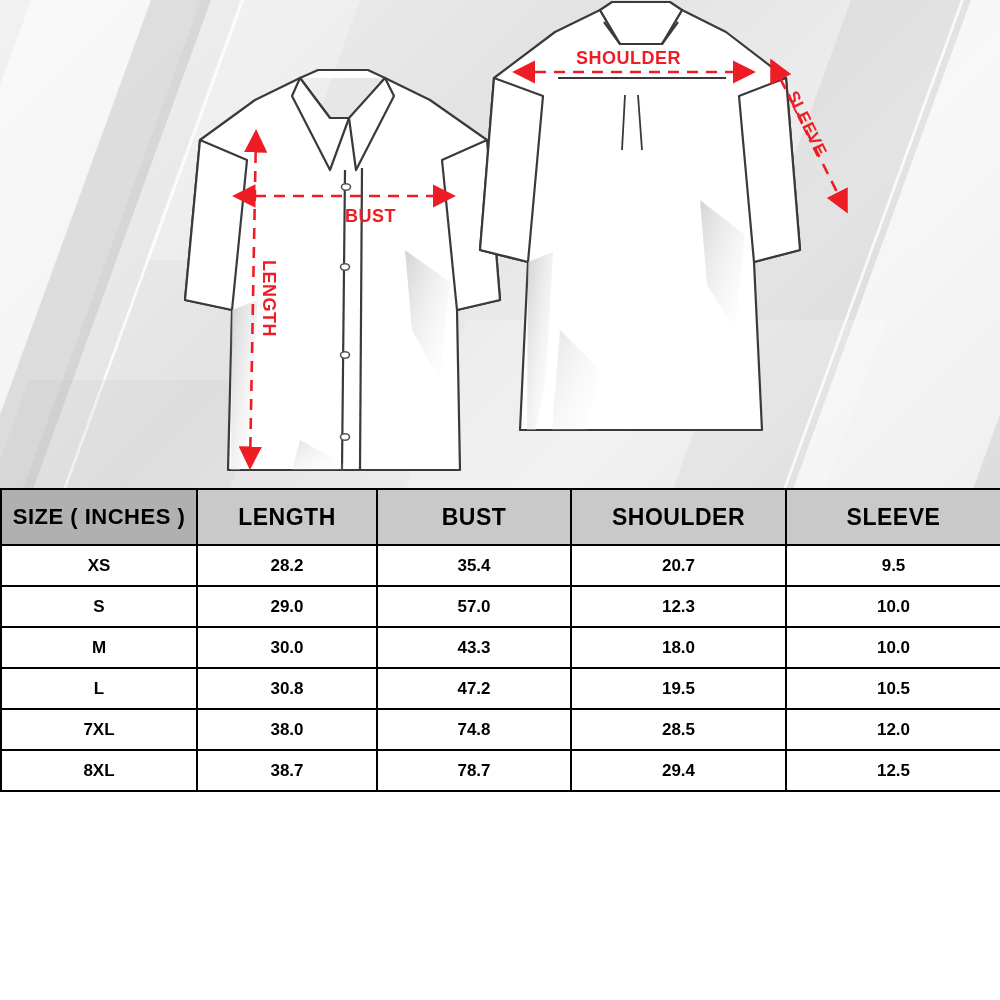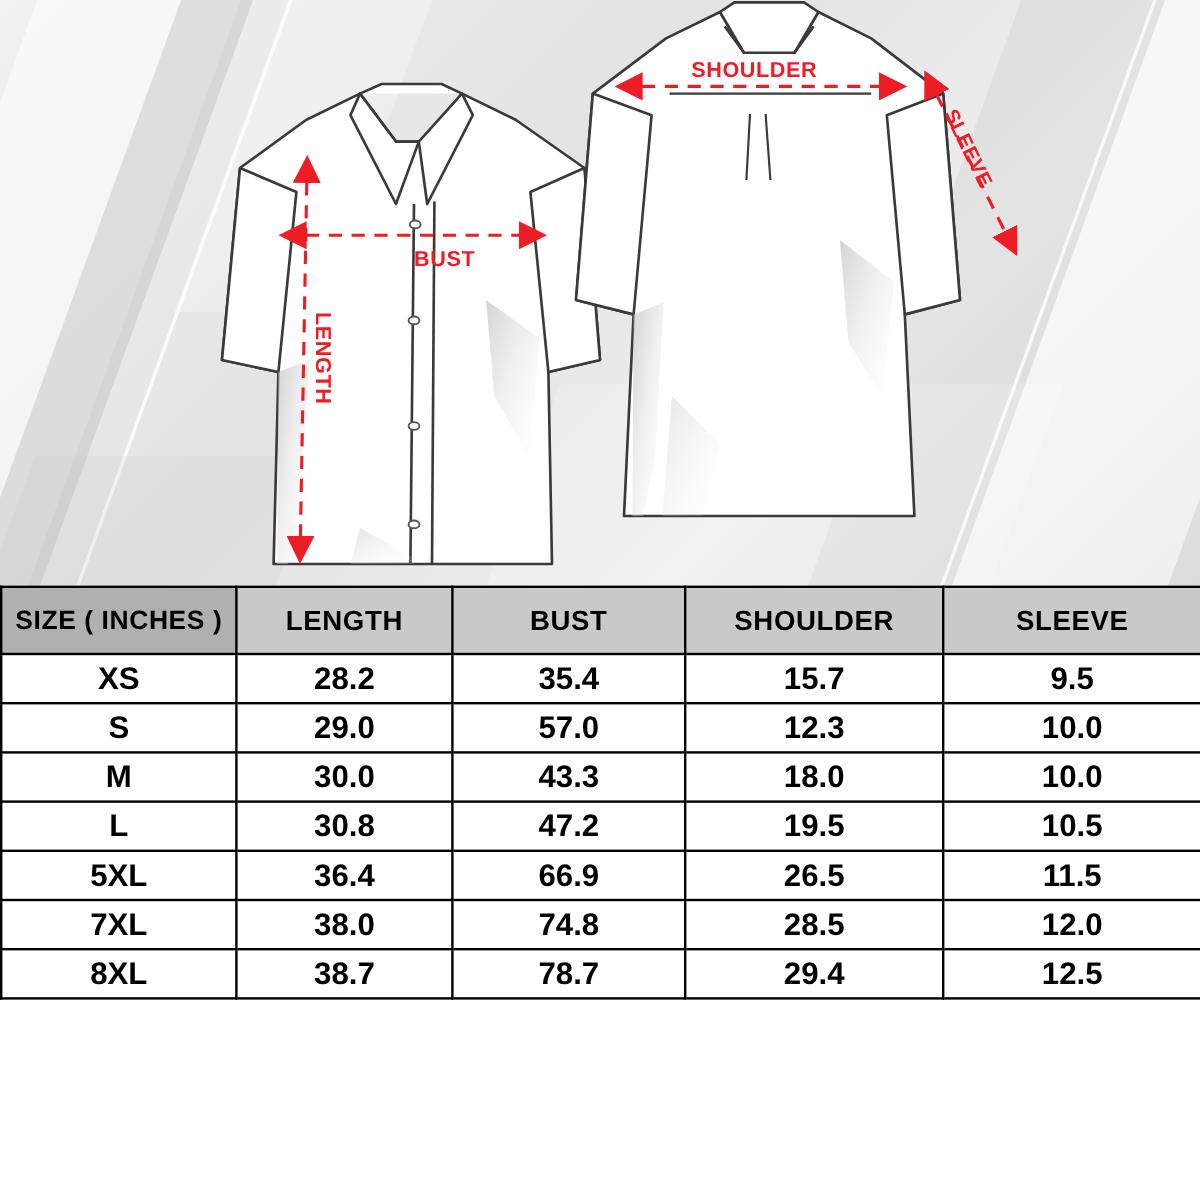--- a/index.html
+++ b/index.html
@@ -77,21 +77,21 @@
     font-size: 23px;
     background: #c9c9c9;
     letter-spacing: 0.5px;
   }
   #size-table thead th.first {
     background: #b0b0b0;
     font-size: 22px;
   }
   #size-table tbody td {
     height: 37px;
-    font-size: 26px;
+    font-size: 17px;
     background: #ffffff;
     margin-top: 32px;
   }
   #size-table tbody td.first {
     background: #ffffff;
   }
   #size-table col.c0 { width: 196px; }
   #size-table col.c1 { width: 180px; }
   #size-table col.c2 { width: 194px; }
   #size-table col.c3 { width: 215px; }
@@ -221,21 +221,21 @@
         <th>BUST</th>
         <th>SHOULDER</th>
         <th>SLEEVE</th>
       </tr>
     </thead>
     <tbody>
       <tr>
         <td class="first">XS</td>
         <td>28.2</td>
         <td>35.4</td>
-        <td>15.7</td>
+        <td>20.7</td>
         <td>9.5</td>
       </tr>
       <tr>
         <td class="first">S</td>
         <td>29.0</td>
         <td>57.0</td>
         <td>12.3</td>
         <td>10.0</td>
       </tr>
       <tr>
@@ -246,27 +246,20 @@
         <td>10.0</td>
       </tr>
       <tr>
         <td class="first">L</td>
         <td>30.8</td>
         <td>47.2</td>
         <td>19.5</td>
         <td>10.5</td>
       </tr>
       <tr>
-        <td class="first">5XL</td>
-        <td>36.4</td>
-        <td>66.9</td>
-        <td>26.5</td>
-        <td>11.5</td>
-      </tr>
-      <tr>
         <td class="first">7XL</td>
         <td>38.0</td>
         <td>74.8</td>
         <td>28.5</td>
         <td>12.0</td>
       </tr>
       <tr>
         <td class="first">8XL</td>
         <td>38.7</td>
         <td>78.7</td>

